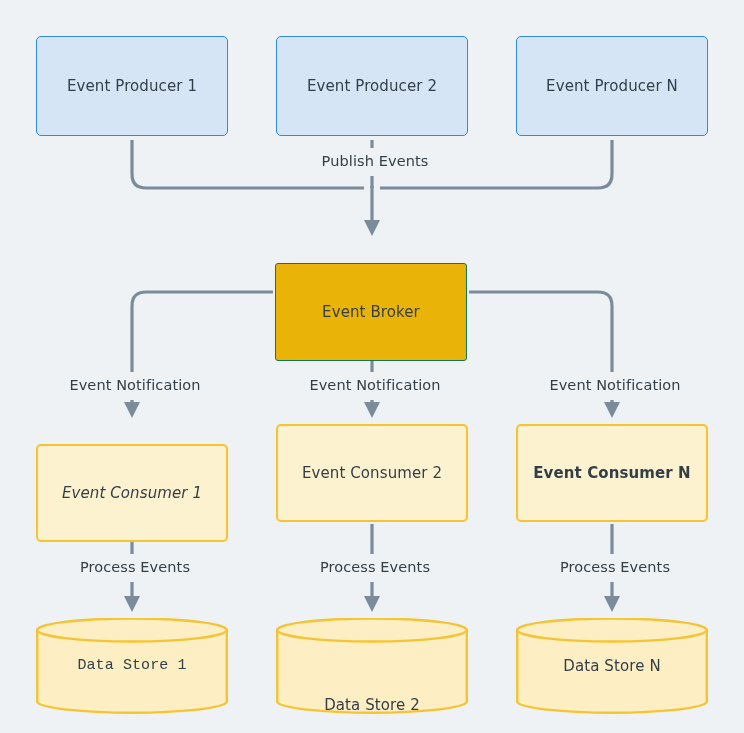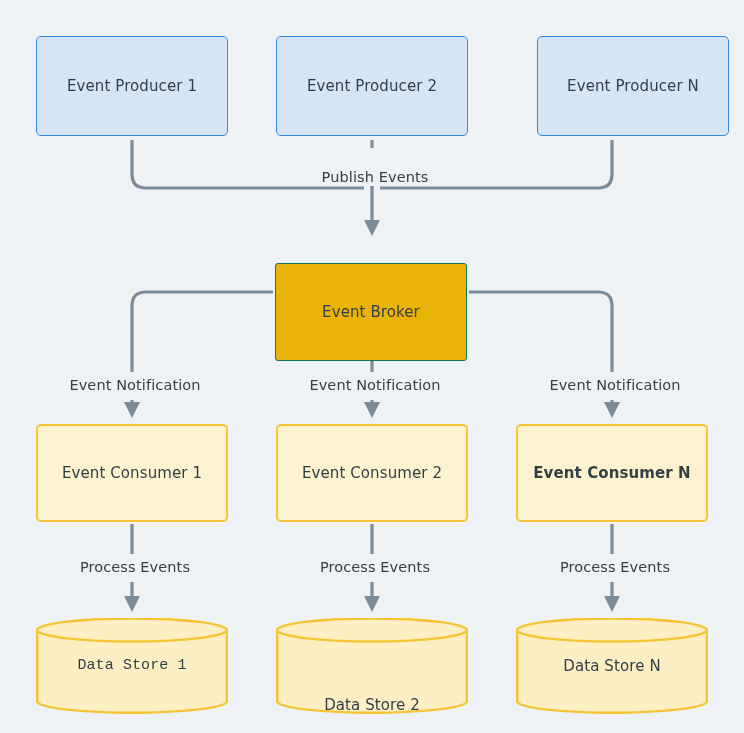--- a/index.html
+++ b/index.html
@@ -132,29 +132,29 @@
       <path d="M 612 582 L 612 608" marker-end="url(#arrow)"></path>
     </g>
   </svg>
 
   <div class="node node-producer" style="left:36px; top:36px; width:192px; height:100px;">
     <span>Event Producer 1</span>
   </div>
   <div class="node node-producer" style="left:276px; top:36px; width:192px; height:100px;">
     <span>Event Producer 2</span>
   </div>
-  <div class="node node-producer" style="left:537px; top:36px; width:192px; height:100px;">
+  <div class="node node-producer" style="left:516px; top:36px; width:192px; height:100px;">
     <span>Event Producer N</span>
   </div>
 
   <div class="node node-broker" style="left:275px; top:243px; width:192px; height:98px;">
     <span>Event Broker</span>
   </div>
 
-  <div class="node node-consumer" style="left:36px; top:424px; width:192px; height:98px;">
+  <div class="node node-consumer" style="left:36px; top:444px; width:192px; height:98px;font-style:italic;">
     <span>Event Consumer 1</span>
   </div>
   <div class="node node-consumer" style="left:276px; top:424px; width:192px; height:98px;">
     <span>Event Consumer 2</span>
   </div>
   <div class="node node-consumer" style="left:516px; top:424px; width:192px; height:98px;font-weight:bold;">
     <span>Event Consumer N</span>
   </div>
 
   <div class="node node-store" style="left:36px; top:618px; width:192px; height:96px;font-family:Liberation Mono, monospace;">
@@ -174,21 +174,21 @@
   </div>
 
   <div class="node node-store" style="left:516px; top:618px; width:192px; height:96px;">
     <svg class="store-svg" viewBox="0 0 192 96" preserveAspectRatio="none">
       <path d="M 1.2 12 L 1.2 84 A 95 11.5 0 0 0 190.8 84 L 190.8 12 Z" fill="#fdeec4" stroke="#f6c431" stroke-width="2.4"></path>
       <ellipse cx="96" cy="12" rx="94.8" ry="11.5" fill="#fdeec4" stroke="#f6c431" stroke-width="2.4"></ellipse>
     </svg>
     <span class="store-label">Data Store N</span>
   </div>
 
-  <div class="edge-label" style="left:272px; top:153px; width:200px;margin-top:16px;">Publish Events</div>
+  <div class="edge-label" style="left:272px; top:153px; width:200px;">Publish Events</div>
 
   <div class="edge-label" style="left:32px; top:377px; width:200px;">Event Notification</div>
   <div class="edge-label" style="left:272px; top:377px; width:200px;">Event Notification</div>
   <div class="edge-label" style="left:512px; top:377px; width:200px;">Event Notification</div>
 
   <div class="edge-label" style="left:32px; top:559px; width:200px;">Process Events</div>
   <div class="edge-label" style="left:272px; top:559px; width:200px;">Process Events</div>
   <div class="edge-label" style="left:512px; top:559px; width:200px;">Process Events</div>
 
 </div>

